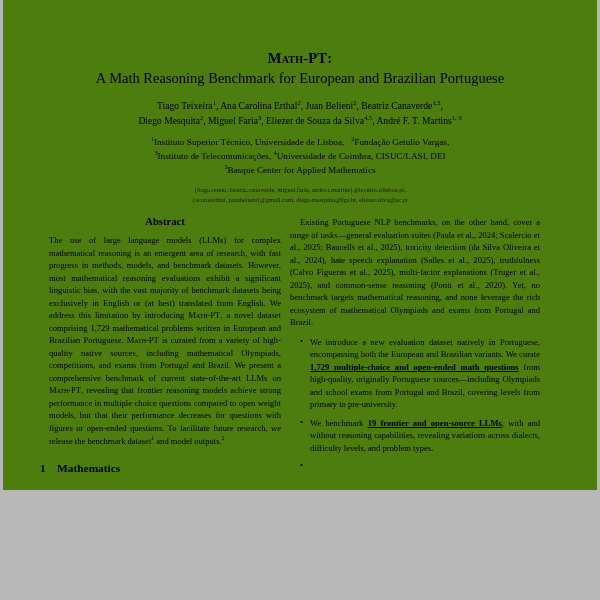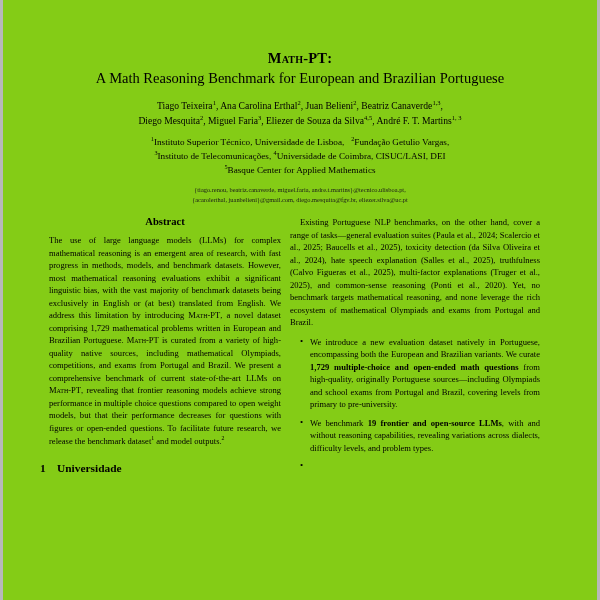--- a/index.html
+++ b/index.html
@@ -11,22 +11,22 @@
     width: 600px;
     height: 600px;
     overflow: hidden;
     font-family: "Liberation Serif", "DejaVu Serif", serif;
   }
   .page {
     position: absolute;
     left: 3px;
     top: 0;
     width: 594px;
-    height: 600px;
-    background: #84cc16;
+    height: 490px;
+    background: #4d7c0f;
     overflow: hidden;
   }
   .content {
     padding: 0 37px;
   }
 
   
   .title-block {
     text-align: center;
     padding-top: 49px;
@@ -128,21 +128,21 @@
     padding-left: 9px;
     margin-bottom: 5.5px;
     hyphens: auto;
   }
   ul.contrib li .bullet {
     position: absolute;
     left: -1px;
     top: -0.5px;
     font-size: 9px;
   }
-  b { font-weight: bold; }
+  b { font-weight: bold; text-decoration: underline; }
 </style>
 </head>
 <body>
 
 <div class="page">
   <div class="content">
 
     <div class="title-block">
       <div class="title-line1">
         <span class="sc">Math-PT</span><span>:</span>
@@ -180,21 +180,21 @@
 
       <div class="col">
         <div class="abstract-col">
           <div class="sec-head-center">Abstract</div>
           <p class="body">
             <span>The use of large language models (LLMs) for complex mathematical reasoning is an emergent area of research, with fast progress in methods, models, and benchmark datasets. However, most mathematical reasoning evaluations exhibit a significant linguistic bias, with the vast majority of benchmark datasets being exclusively in English or (at best) translated from English. We address this limitation by introducing </span><span class="sc">Math-PT</span><span>, a novel dataset comprising 1,729 mathematical problems written in European and Brazilian Portuguese. </span><span class="sc">Math-PT</span><span> is curated from a variety of high-quality native sources, including mathematical Olympiads, competitions, and exams from Portugal and Brazil. We present a comprehensive benchmark of current state-of-the-art LLMs on </span><span class="sc">Math-PT</span><span>, revealing that frontier reasoning models achieve strong performance in multiple choice questions compared to open weight models, but that their performance decreases for questions with figures or open-ended questions. To facilitate future research, we release the benchmark dataset</span><sup>1</sup><span> and model outputs.</span><sup>2</sup>
           </p>
         </div>
 
         <div class="sec-num-head">
-          <span class="num">1</span><span>Universidade</span>
+          <span class="num">1</span><span>Mathematics</span>
         </div>
       </div>
 
       <div class="col">
         <p class="body indent">Existing Portuguese NLP benchmarks, on the other hand, cover a range of tasks—general evaluation suites (Paula et al., 2024; Scalercio et al., 2025; Baucells et al., 2025), toxicity detection (da Silva Oliveira et al., 2024), hate speech explanation (Salles et al., 2025), truthfulness (Calvo Figueras et al., 2025), multi-factor explanations (Truger et al., 2025), and common-sense reasoning (Ponti et al., 2020). Yet, no benchmark targets mathematical reasoning, and none leverage the rich ecosystem of mathematical Olympiads and exams from Portugal and Brazil.</p>
 
 
         <ul class="contrib">
           <li>
             <span class="bullet">•</span><span>We introduce a new evaluation dataset natively in Portuguese, encompassing both the European and Brazilian variants. We curate </span><b>1,729 multiple-choice and open-ended math questions</b><span> from high-quality, originally Portuguese sources—including Olympiads and school exams from Portugal and Brazil, covering levels from primary to pre-university.</span>

